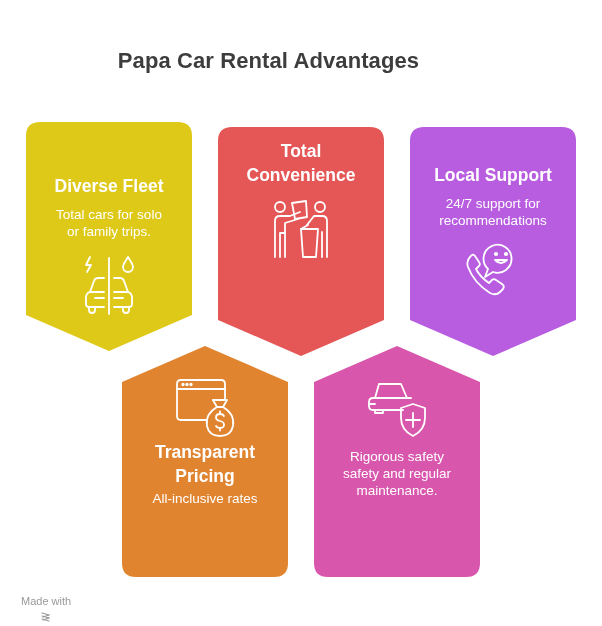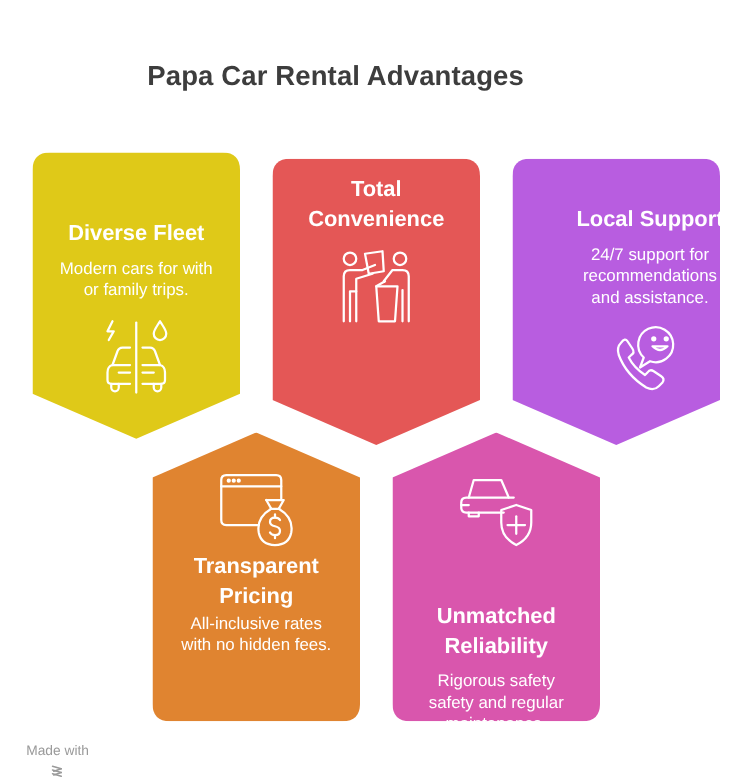--- a/index.html
+++ b/index.html
@@ -75,21 +75,21 @@
 
 <div class="title">Papa Car Rental Advantages</div>
 
 <div class="card" style="left:26px; top:122px; height:230px;">
   <svg class="shape" width="166" height="230" viewBox="0 0 166 230">
     <path d="M14 0 H152 Q166 0 166 14 V193 L83 229 L0 193 V14 Q0 0 14 0 Z" fill="#dfc918"></path>
   </svg>
   <div class="content" style="top:52px;">
     <div class="heading">Diverse Fleet</div>
     <div class="desc">
-      <div>Modern cars for with</div>
+      <div>Total cars for solo</div>
       <div>or family trips.</div>
     </div>
     <svg class="icon" width="62" height="62" viewBox="0 0 62 62" style="margin-top:14px;" fill="none" stroke="#ffffff" stroke-width="1.8" stroke-linecap="round" stroke-linejoin="round">
 
       <path d="M12 3 L8 11 H13 L9 18"></path>
 
       <path d="M50 3 C47 8 45 10 45 13 A5 5 0 0 0 55 13 C55 10 53 8 50 3 Z"></path>
 
       <line x1="31" y1="4" x2="31" y2="60"></line>
 
@@ -133,26 +133,25 @@
       <path d="M31 30 H48 L46 58 H33 Z"></path>
       <path d="M31 30 L38 26"></path>
     </svg>
   </div>
 </div>
 
 <div class="card" style="left:410px; top:127px; height:230px;">
   <svg class="shape" width="166" height="230" viewBox="0 0 166 230">
     <path d="M14 0 H152 Q166 0 166 14 V193 L83 229 L0 193 V14 Q0 0 14 0 Z" fill="#b85de0"></path>
   </svg>
-  <div class="content" style="top:36px;margin-left:27px;">
+  <div class="content" style="top:36px;">
     <div class="heading">Local Support</div>
     <div class="desc">
       <div>24/7 support for</div>
       <div>recommendations</div>
-      <div>and assistance.</div>
     </div>
     <svg class="icon" width="62" height="62" viewBox="0 0 62 62" style="margin-top:10px;" fill="none" stroke="#ffffff" stroke-width="1.8" stroke-linecap="round" stroke-linejoin="round">
 
       <path d="M8 18 Q4 22 6 28 Q12 44 28 54 Q34 57 38 53 L41 50 Q43 47 40 45 L34 41 Q31 39 29 42 L27 44 Q18 38 14 30 L16 28 Q19 26 17 23 L13 17 Q11 14 8 18 Z"></path>
 
       <path d="M26 30 L23 38 L31 33 A14 14 0 1 0 26 30 Z"></path>
 
       <circle cx="34" cy="15" r="1.2" fill="#ffffff"></circle>
       <circle cx="44" cy="15" r="1.2" fill="#ffffff"></circle>
 
@@ -182,21 +181,20 @@
       <path d="M51 40 Q50 38 47 38 Q43 38 43 41.5 Q43 44 47 45 Q51 46 51 48.5 Q51 52 47 52 Q44 52 43 50"></path>
       <line x1="47" y1="35.5" x2="47" y2="38"></line>
       <line x1="47" y1="52" x2="47" y2="54.5"></line>
     </svg>
     <div class="heading" style="">
       <div>Transparent</div>
       <div>Pricing</div>
     </div>
     <div class="desc" style="margin-top:2px;">
       <div>All-inclusive rates</div>
-      <div>with no hidden fees.</div>
     </div>
   </div>
 </div>
 
 <div class="card" style="left:314px; top:346px; height:231px;">
   <svg class="shape" width="166" height="231" viewBox="0 0 166 231">
     <path d="M83 0 L166 36 V217 Q166 231 152 231 H14 Q0 231 0 217 V36 Z" fill="#d956ad"></path>
   </svg>
   <div class="content" style="top:30px;">
     <svg class="icon" width="64" height="64" viewBox="0 0 64 64" fill="none" stroke="#ffffff" stroke-width="1.8" stroke-linecap="round" stroke-linejoin="round">
@@ -204,24 +202,20 @@
       <path d="M10 22 L14 8 H36 L42 22"></path>
       <path d="M38 34 H8 Q4 34 4 30 V26 Q4 22 8 22 H46"></path>
       <path d="M4 28 H10"></path>
       <path d="M10 34 V37 H18 V34"></path>
 
       <path d="M48 28 L36 32 V42 Q36 54 48 60 Q60 54 60 42 V32 Z"></path>
 
       <line x1="48" y1="37" x2="48" y2="51"></line>
       <line x1="41" y1="44" x2="55" y2="44"></line>
     </svg>
-    <div class="heading" style="margin-top:40px;">
-      <div>Unmatched</div>
-      <div>Reliability</div>
-    </div>
     <div class="desc" style="margin-top:8px;">
       <div>Rigorous safety</div>
       <div>safety and regular</div>
       <div>maintenance.</div>
     </div>
   </div>
 </div>
 
 <div class="footer">
   <span>Made with</span>

